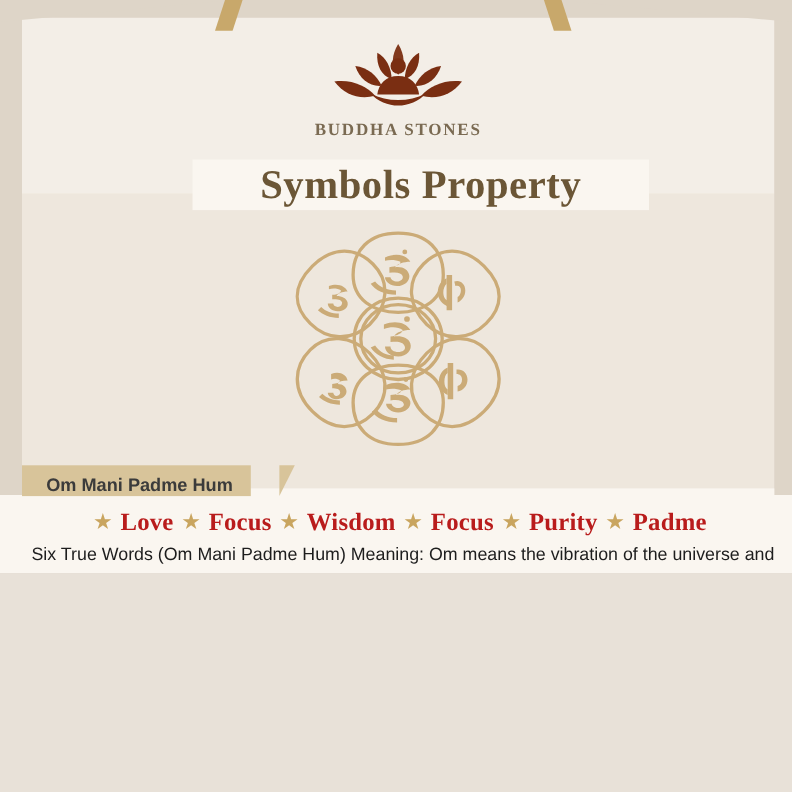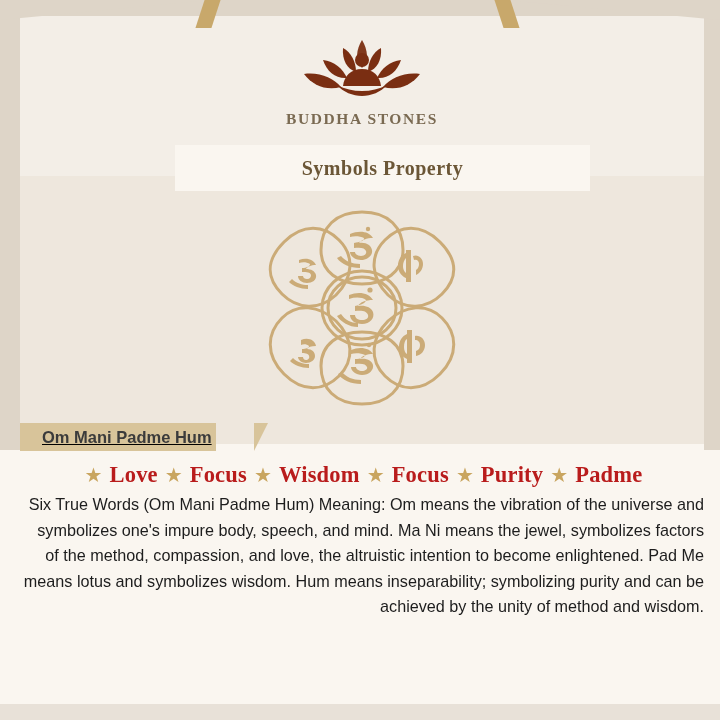--- a/index.html
+++ b/index.html
@@ -9,21 +9,21 @@
   body {
     width: 720px;
     height: 720px;
     font-family: "Liberation Sans", sans-serif;
     background: #e8e1d8;
     overflow: hidden;
   }
   .page {
     position: relative;
     width: 720px;
-    height: 704px;
+    height: 521px;
     background: #ded5c8;
     overflow: hidden;
   }
   
   .frame-top {
     position: absolute;
     left: 0; top: 0;
     width: 720px; height: 16px;
     background: #ded5c8;
   }
@@ -124,21 +124,21 @@
     width: 415px;
     height: 46px;
     background: #faf6f0;
     display: flex;
     align-items: center;
     justify-content: center;
   }
   .title-text {
     font-family: "Liberation Serif", serif;
     font-weight: bold;
-    font-size: 20px;
+    font-size: 37px;
     color: #6b5636;
     letter-spacing: 0.5px;
   }
 
   
   .mandala-wrap {
     position: absolute;
     left: 0;
     top: 182px;
     width: 684px;
@@ -146,24 +146,23 @@
   }
 
   
   .tag {
     position: absolute;
     left: 0;
     top: 407px;
     height: 28px;
     background: #d8c49a;
     display: flex;
-    align-items: center;
-    padding: 0 4px 0 22px;
+    align-items: flex-end;
+    padding: 0 16px 0 22px;
     box-sizing: border-box;
-    text-decoration: underline;
   }
   .tag-shape {
     position: absolute;
     left: 0;
     top: 407px;
     width: 0; height: 0;
     border-top: 28px solid #d8c49a;
     border-right: 14px solid transparent;
     margin-left: 234px;
   }

